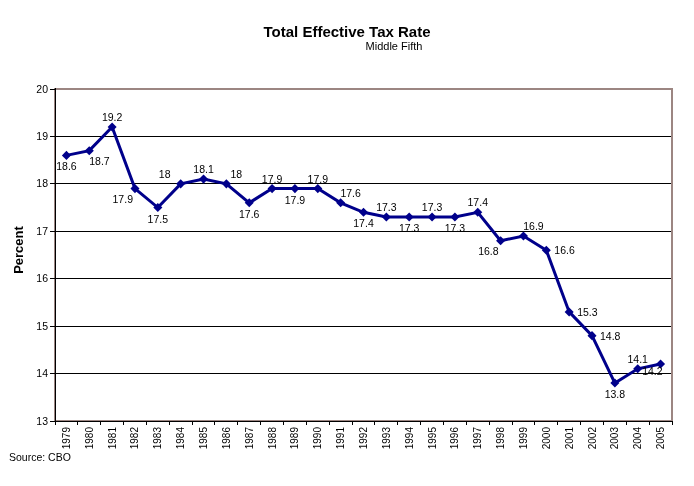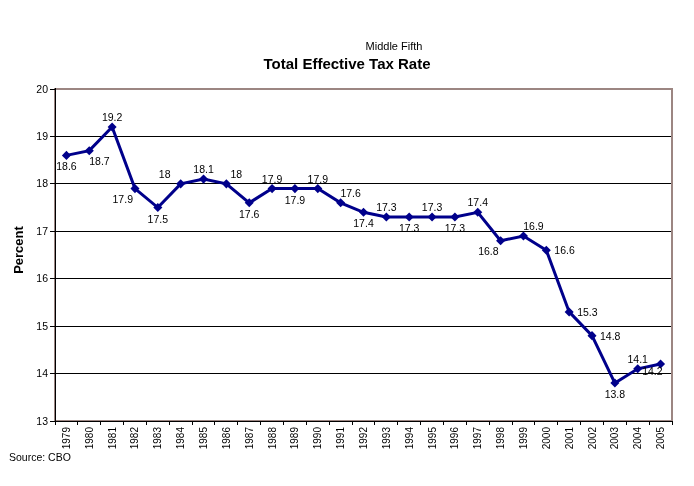--- a/index.html
+++ b/index.html
@@ -12,21 +12,20 @@
     overflow: hidden;
   }
   .chart-title {
     position: absolute;
     top: 23px; left: 0;
     width: 100%;
     text-align: center;
     font-size: 15px;
     font-weight: bold;
     color: #000000;
-    margin-top: 32px;
   }
   .chart-subtitle {
     position: absolute;
     top: 40px; left: 0;
     width: 100%;
     text-align: center;
     font-size: 11px;
     color: #000000;
     margin-left: 47px;
   }

